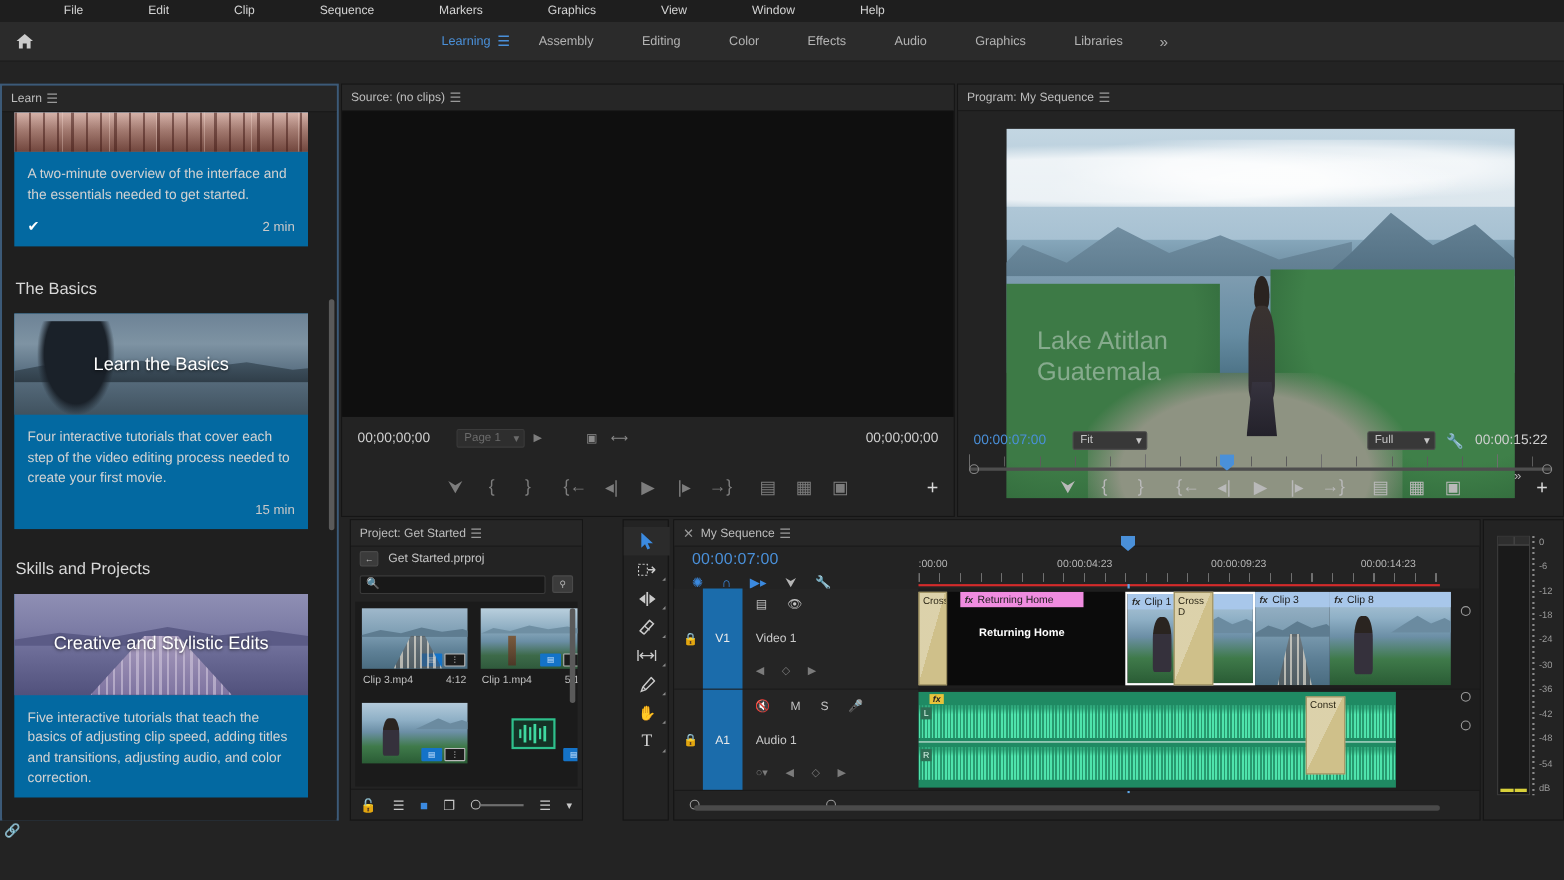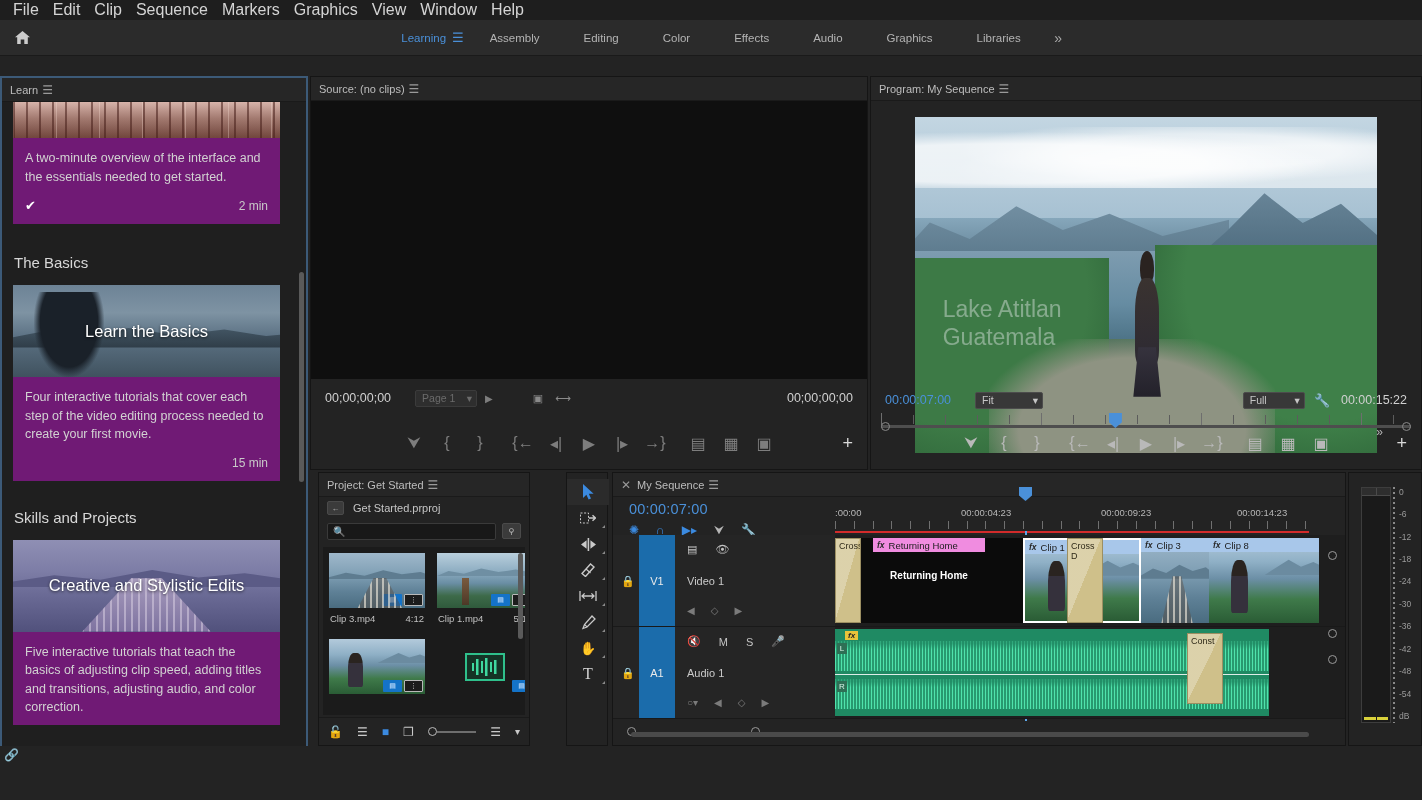--- a/index.html
+++ b/index.html
@@ -12,22 +12,23 @@
     -webkit-font-smoothing: antialiased;
   }
   .app { position: relative; width: 1422px; height: 800px; background: #232323; }
 
   
   .menubar {
     height: 20px; background: #1e1e1e; display: flex; align-items: center;
     padding-left: 6px; gap: 0px;
   }
   .menubar .mi {
-    font-size: 16px; color: #d4d4d4; padding: 2px 7px; line-height: 14px;
+    font-size: 11px; color: #d4d4d4; padding: 2px 7px; line-height: 14px;
     white-space: nowrap;
+    margin-left: 45px;
   }
 
   
   .wsbar {
     height: 36px; background: #2b2b2b; display: flex; align-items: center;
     position: relative; border-bottom: 1px solid #1a1a1a;
   }
   .home-btn { width: 44px; display: flex; align-items: center; justify-content: center; }
   .ws-tabs { position: absolute; left: 0; right: 0; display: flex; justify-content: center;
              align-items: center; gap: 0; pointer-events: none; }
@@ -45,21 +46,21 @@
     border-bottom: 1px solid #1a1a1a;
   }
   .ham { font-size: 12px; color: #9a9a9a; letter-spacing: 0; }
   .closex { font-size: 12px; color: #9a9a9a; margin-right: 2px; }
 
   
   #learn { left: 0; top: 76px; width: 308px; height: 670px;
            border: 2px solid #3c5a78; background: #1f1f1f; }
   .learn-body { position: relative; height: 644px; overflow: hidden; background:#1f1f1f; }
   .learn-scroll { position: absolute; left:0; top:0; width: 296px; padding: 0 0 40px 0; }
-  .card { margin: 0 18px 26px 11px; background: #701a75; }
+  .card { margin: 0 18px 26px 11px; background: #0369a1; }
   .card-img { height: 82px; width: 100%; position: relative; overflow: hidden; }
   .card-txt { padding: 11px 12px 8px 12px; }
   .card-txt p { font-size: 12.5px; line-height: 18.5px; color: #d2d2d2; }
   .card-meta { display:flex; align-items:center; justify-content: space-between;
                padding: 4px 12px 11px 12px; font-size: 12px; color: #c9c9c9; }
   .sect-title { font-size: 15px; color: #d8d8d8; margin: 2px 0 14px 12px; font-weight: 400;}
   .big-img { height: 92px; position: relative; display:flex; align-items:center;
              justify-content:center; overflow:hidden; }
   .big-img span { font-size: 16.5px; color: #ffffff; position: relative; z-index:3;
                   text-shadow: 0 1px 3px rgba(0,0,0,.7); }

